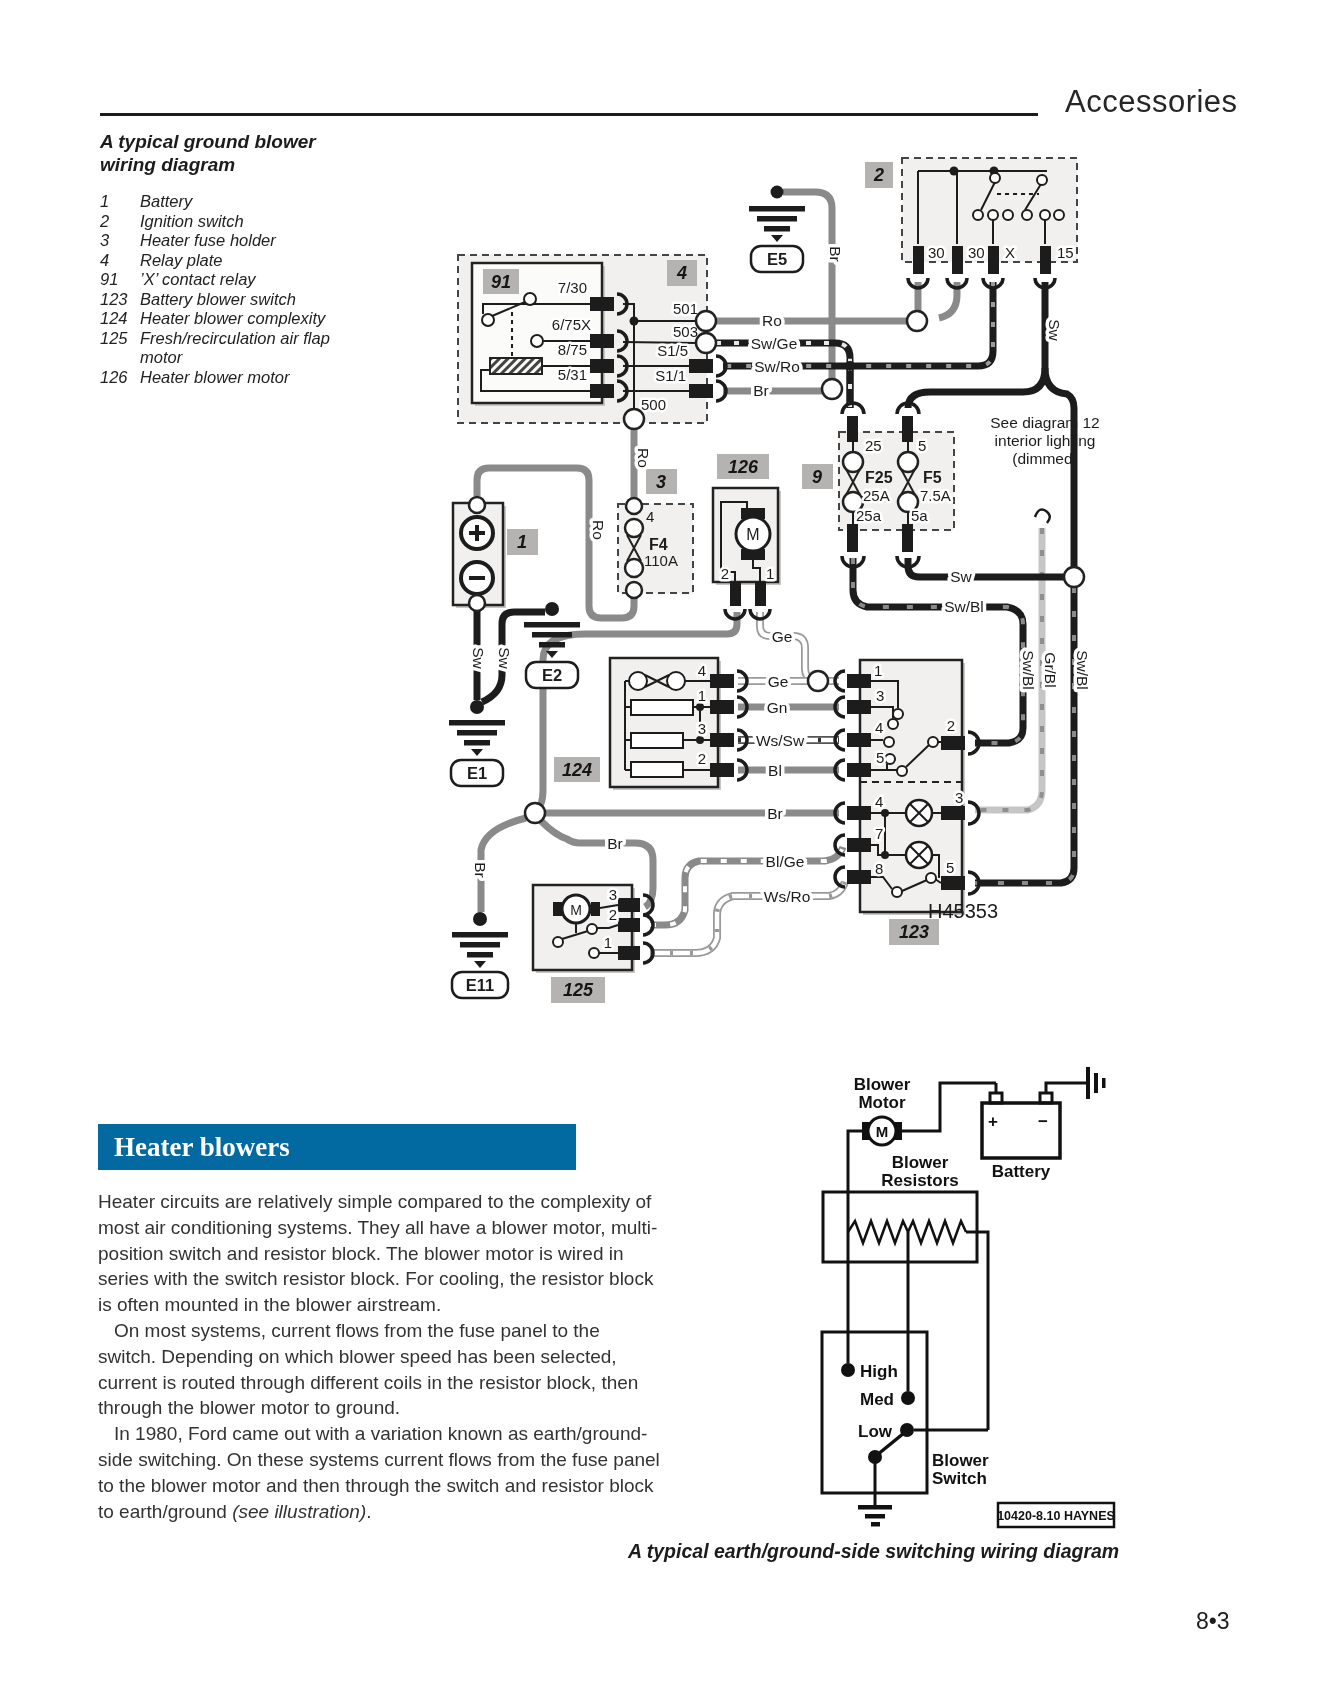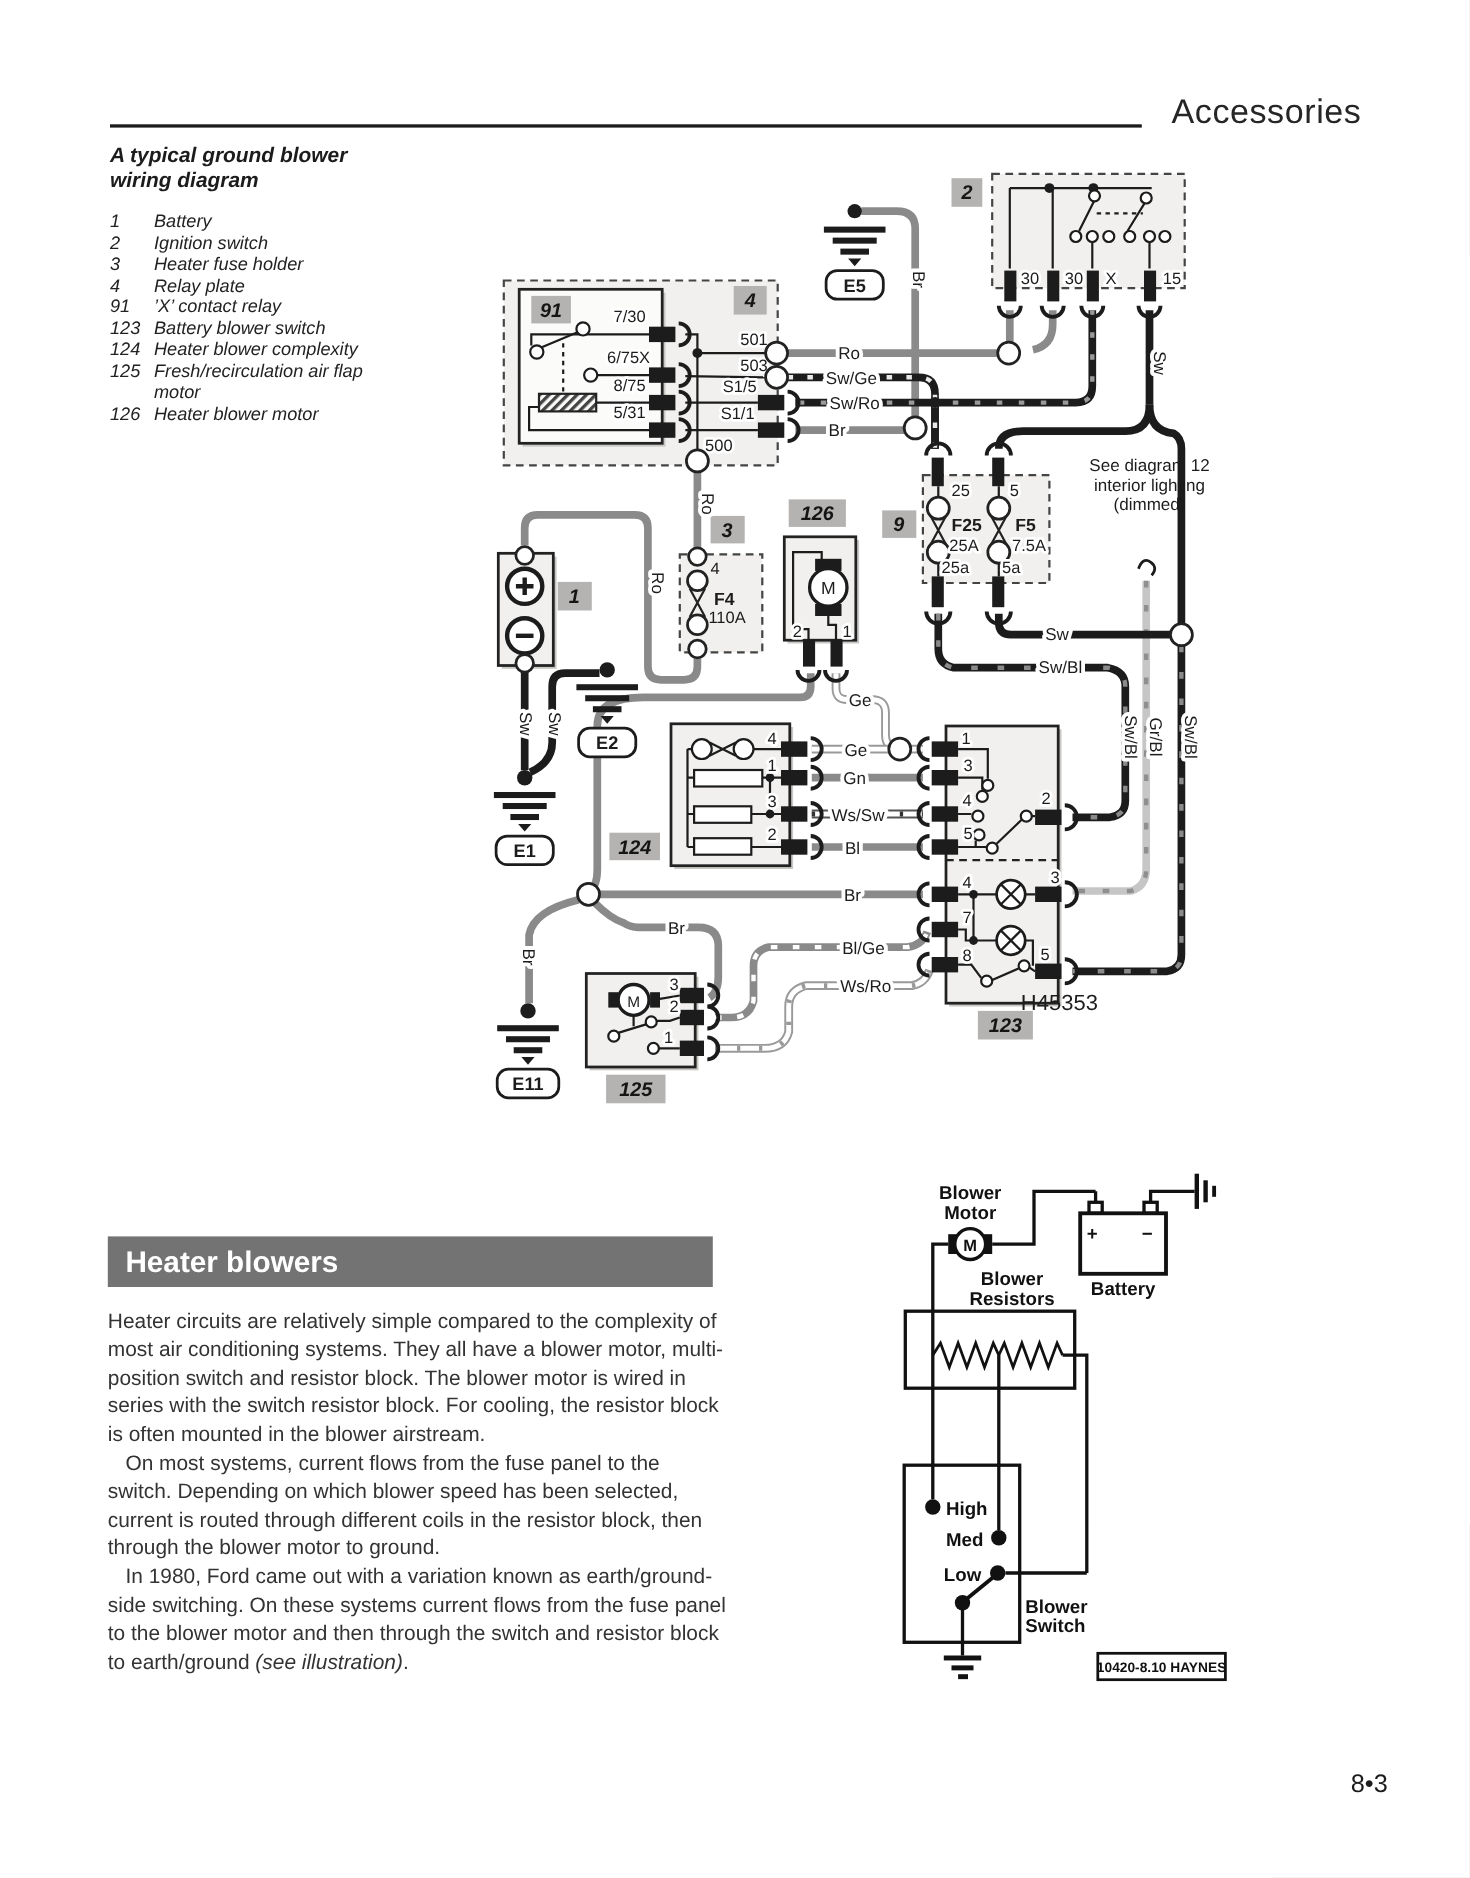--- a/index.html
+++ b/index.html
@@ -6,28 +6,28 @@
   .page{position:relative;width:1336px;height:1707px;background:#ffffff;
         font-family:"Liberation Sans",sans-serif;color:#1c1c1c;overflow:hidden;}
   .hdr-rule{position:absolute;left:100px;top:113px;width:938px;height:3px;background:#1c1c1c;}
   .hdr-title{position:absolute;left:1048px;top:84px;font-size:31px;letter-spacing:.5px;color:#262626;margin-left:17px;}
   .legend{position:absolute;left:100px;top:130px;width:300px;}
   .legend-title{font-size:19px;font-weight:bold;font-style:italic;line-height:23px;}
   .legend-list{margin-top:16px;}
   .legend-item{display:flex;font-size:16.5px;font-style:italic;line-height:19.5px;color:#222;}
   .legend-item .num{min-width:40px;}
   .legend-item .lab{max-width:190px;}
-  .banner{position:absolute;left:98px;top:1124px;width:550px;height:46px;background:#737373;}
+  .banner{position:absolute;left:98px;top:1124px;width:478px;height:46px;background:#0369a1;font-family:Liberation Serif, serif;}
   .banner span{display:block;padding:8px 0 0 16px;font-size:27px;font-weight:bold;color:#ffffff;}
   .article{position:absolute;left:98px;top:1189px;width:562px;font-size:19px;line-height:25.8px;color:#333;}
   .article p{margin:0;}
   .article p.ind{text-indent:16px;}
   .caption{position:absolute;left:628px;top:1540px;width:500px;font-size:19.5px;
            font-weight:bold;font-style:italic;color:#1c1c1c;}
-  .pageno{position:absolute;left:1228px;top:1608px;font-size:23px;color:#1c1c1c;}
+  .pageno{position:absolute;left:1196px;top:1608px;font-size:23px;color:#1c1c1c;}
   svg text{font-family:"Liberation Sans",sans-serif;}
   .tl{font-size:15px;fill:#1c1c1c;paint-order:stroke;stroke:#fff;stroke-width:5px;stroke-linejoin:round;}
   .wl{font-size:15.5px;fill:#1c1c1c;paint-order:stroke;stroke:#fff;stroke-width:7px;stroke-linejoin:round;}
   .bnum{font-size:18px;font-weight:bold;font-style:italic;fill:#151515;}
   .fz{font-size:15px;fill:#1c1c1c;}
   .fzb{font-size:16px;font-weight:bold;fill:#1c1c1c;}
   .eb{font-size:16.5px;font-weight:bold;fill:#1c1c1c;}
   .nt{font-size:15.5px;fill:#1c1c1c;}
   .sdt{font-size:17px;font-weight:bold;fill:#111;}
 </style>
@@ -614,14 +614,15 @@
     <text class="sdt" x="180" y="312">High</text>
     <text class="sdt" x="214" y="340" text-anchor="end">Med</text>
     <text class="sdt" x="212" y="372" text-anchor="end">Low</text>
     <text class="sdt" x="252" y="401">Blower</text>
     <text class="sdt" x="252" y="419">Switch</text>
 
     <rect x="318" y="438" width="116" height="24" fill="#fff" stroke="#111" stroke-width="2.5"></rect>
     <text x="376" y="455" text-anchor="middle" font-size="12.5" font-weight="bold" fill="#111">10420-8.10 HAYNES</text>
   </svg>
 
+  <div class="caption">A typical earth/ground-side switching wiring diagram</div>
   <div class="pageno">8•3</div>
 </div>
 
 </body></html>

